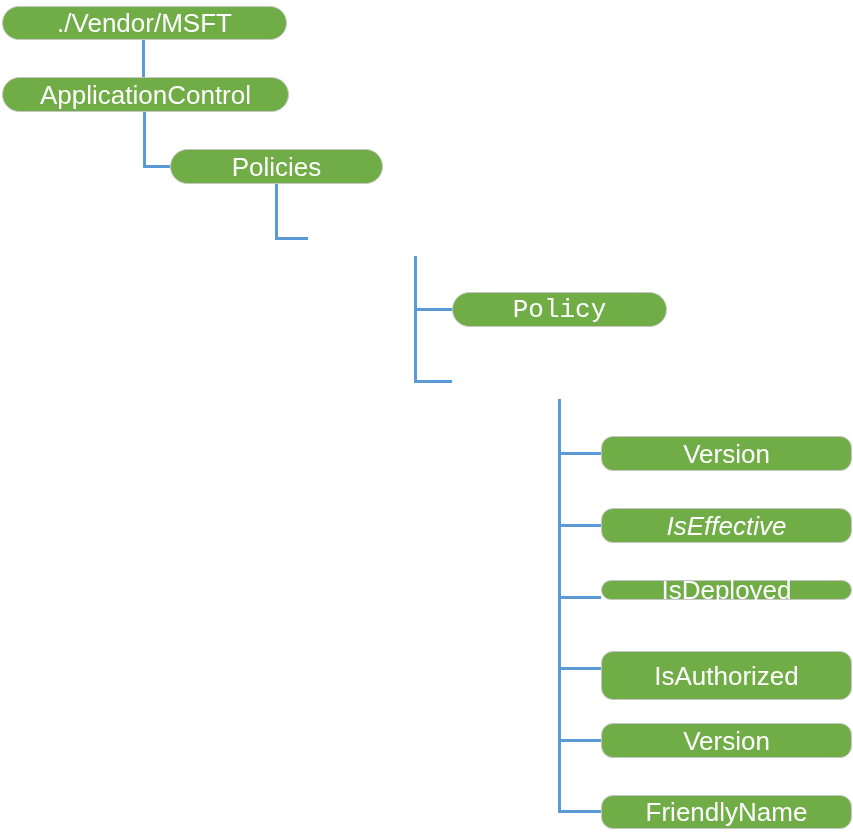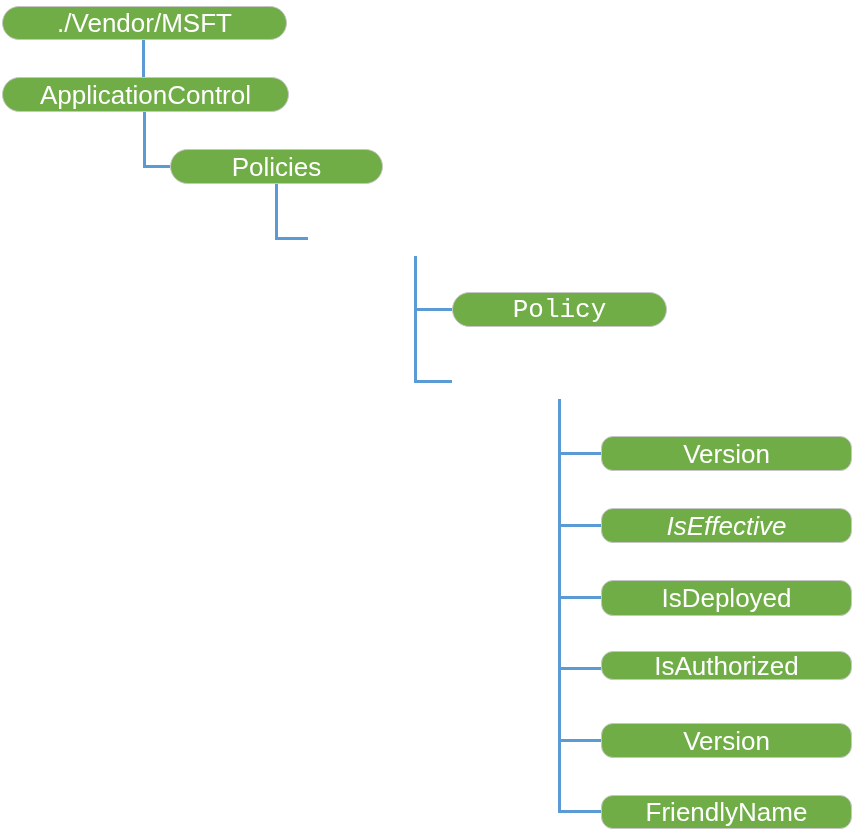--- a/index.html
+++ b/index.html
@@ -40,22 +40,22 @@
   }
   
   .n-vendor        { left: 2px;   top: 6px;   width: 285px; height: 34px; }
   .n-appcontrol    { left: 2px;   top: 77px;  width: 287px; height: 35px; text-align: center; }
   .n-policies      { left: 170px; top: 149px; width: 213px; height: 35px; align-items: center; }
   .n-policyguid    { left: 308px; top: 221px; width: 214px; height: 35px; }
   .n-policy        { left: 452px; top: 292px; width: 215px; height: 35px; font-family: Liberation Mono, monospace; }
   .n-policyinfo    { left: 452px; top: 364px; width: 215px; height: 35px; }
   .n-version       { left: 601px; top: 436px; width: 251px; height: 35px; }
   .n-iseffective   { left: 601px; top: 508px; width: 251px; height: 35px; font-style: italic; }
-  .n-isdeployed    { left: 601px; top: 580px; width: 251px; height: 36px; }
-  .n-isauthorized  { left: 601px; top: 651px; width: 251px; height: 29px; }
+  .n-isdeployed    { left: 601px; top: 580px; width: 251px; height: 20px; }
+  .n-isauthorized  { left: 601px; top: 651px; width: 251px; height: 49px; }
   .n-status        { left: 601px; top: 723px; width: 251px; height: 35px; }
   .n-friendlyname  { left: 601px; top: 795px; width: 251px; height: 34px; }
   
   .c-v1  { left: 142px; top: 40px;  width: 3px;  height: 37px; }
   .c-v2  { left: 143px; top: 112px; width: 3px;  height: 56px; }
   .c-h2  { left: 143px; top: 165px; width: 27px; height: 3px;  }
   .c-v3  { left: 275px; top: 184px; width: 3px;  height: 56px; }
   .c-h3  { left: 275px; top: 237px; width: 33px; height: 3px;  }
   .c-v4  { left: 414px; top: 256px; width: 3px;  height: 127px; }
   .c-h4a { left: 414px; top: 308px; width: 38px; height: 3px;  }

